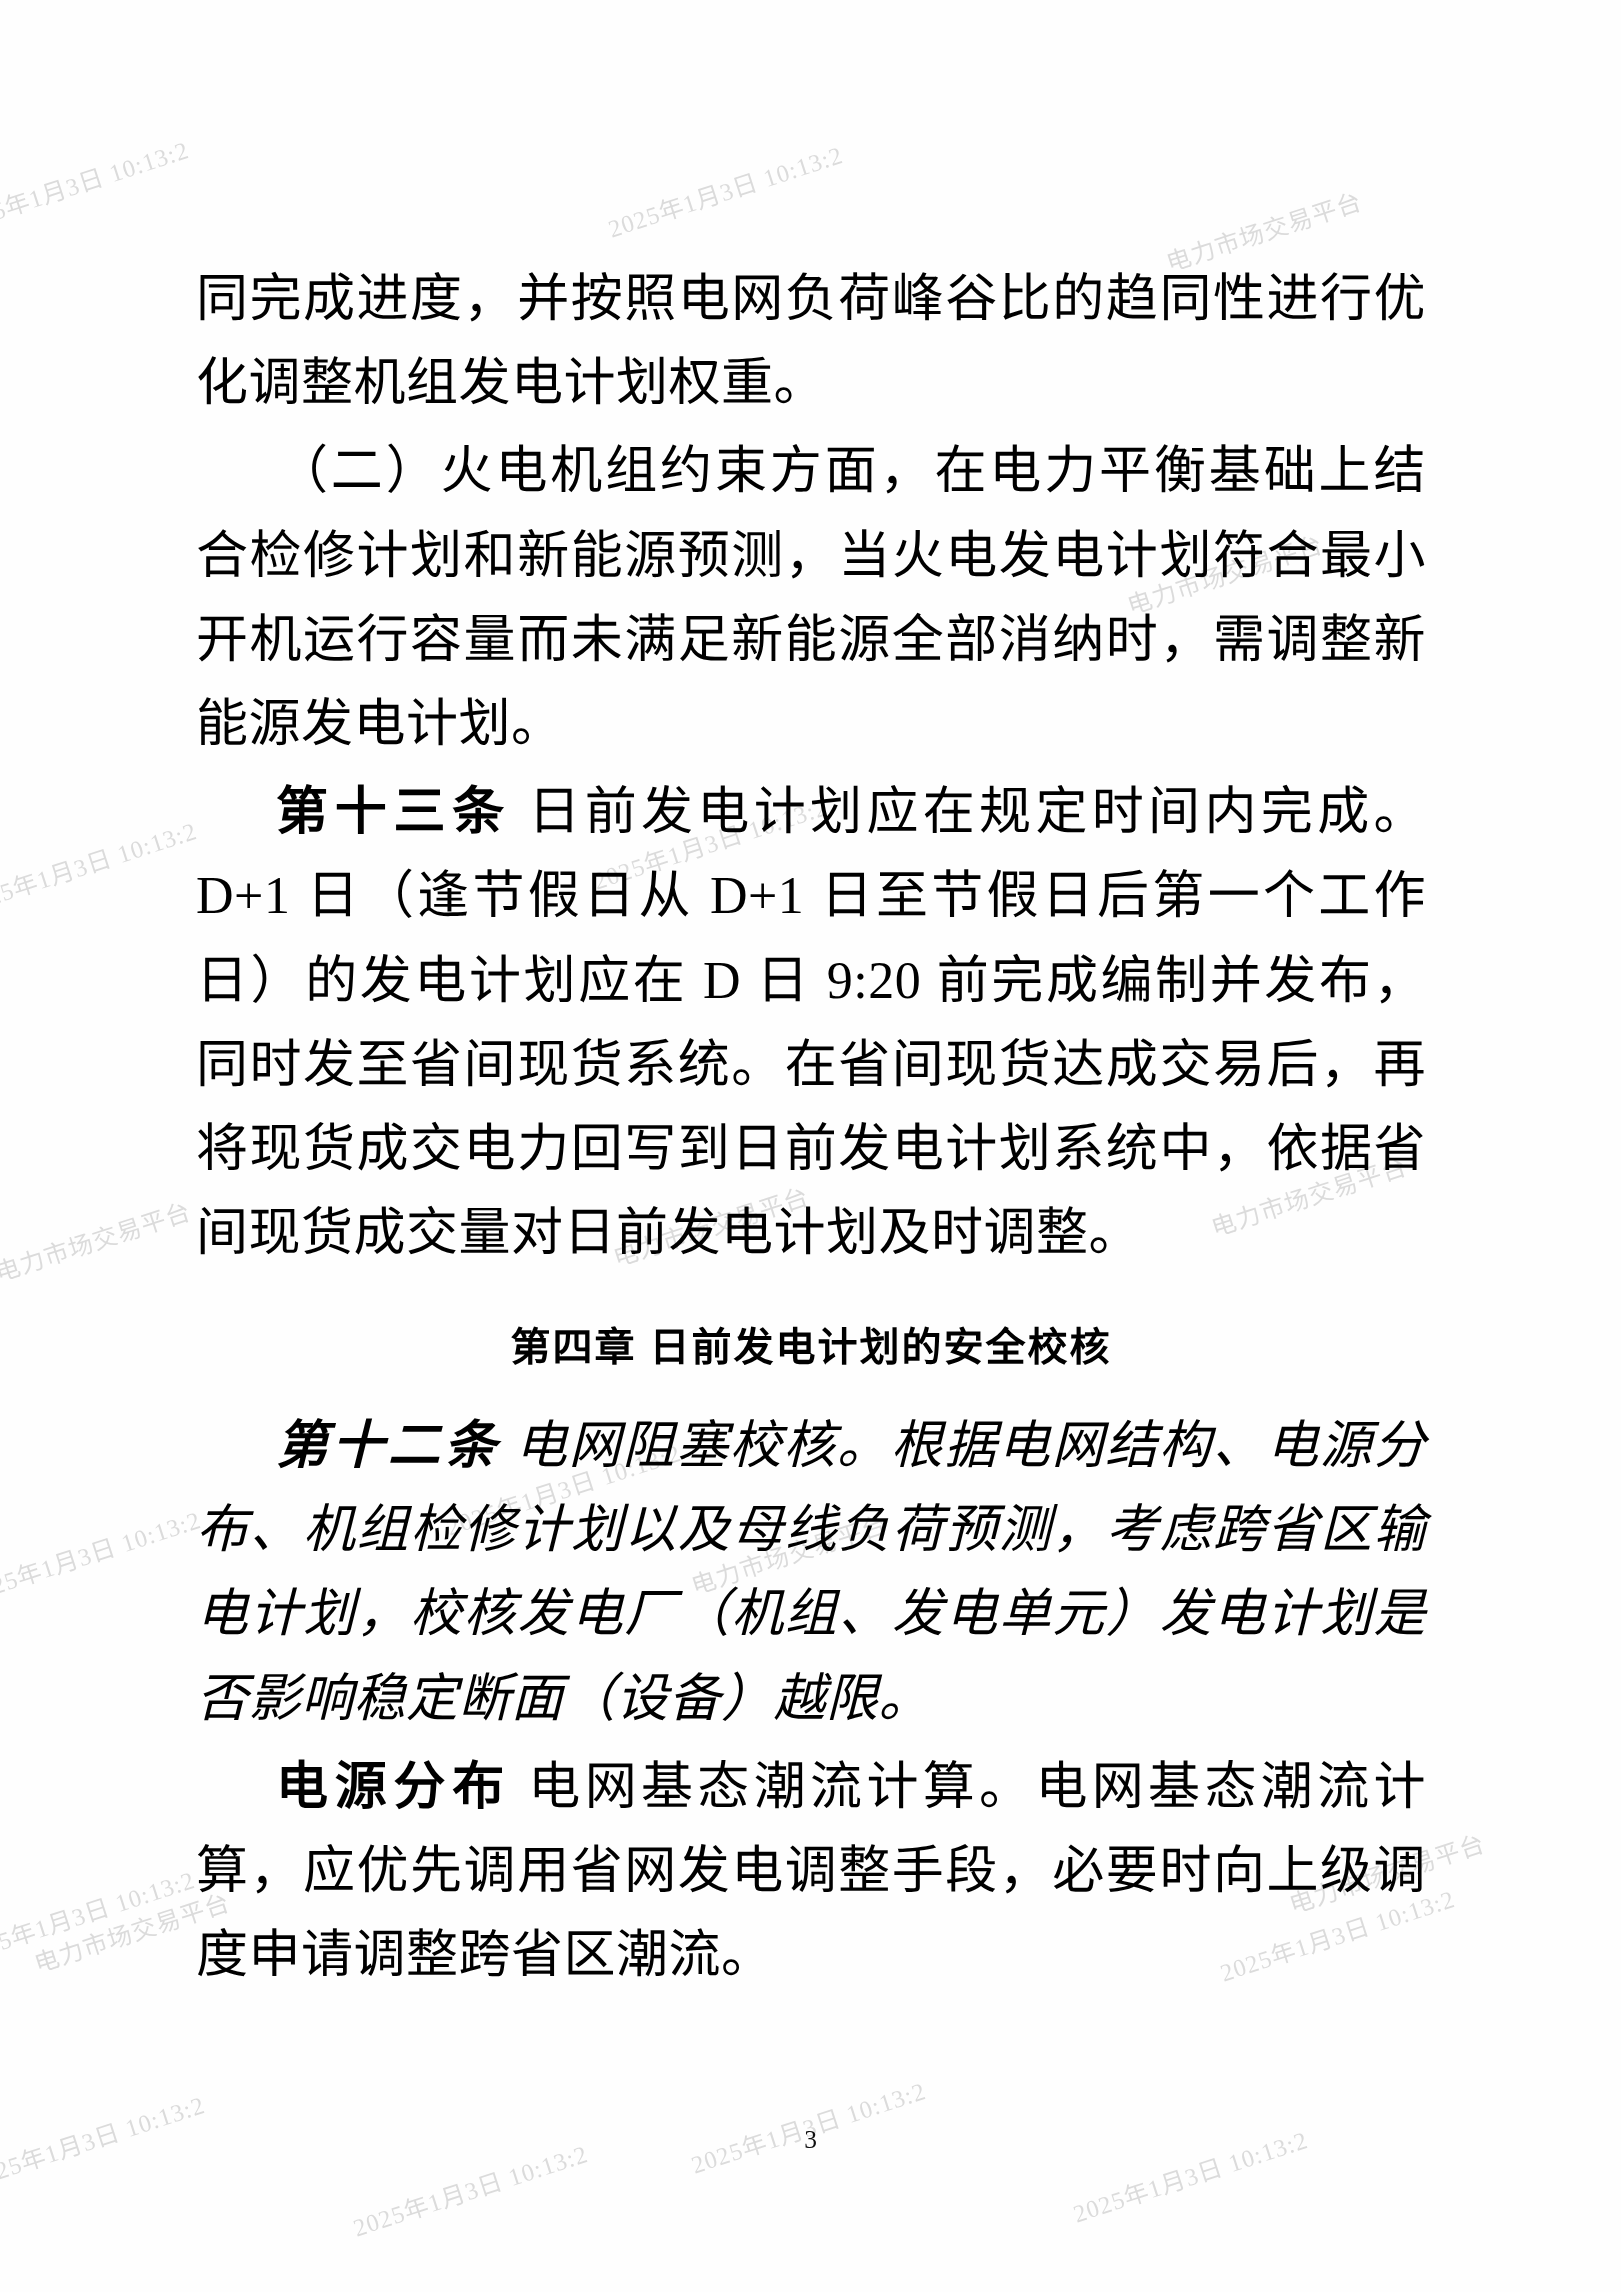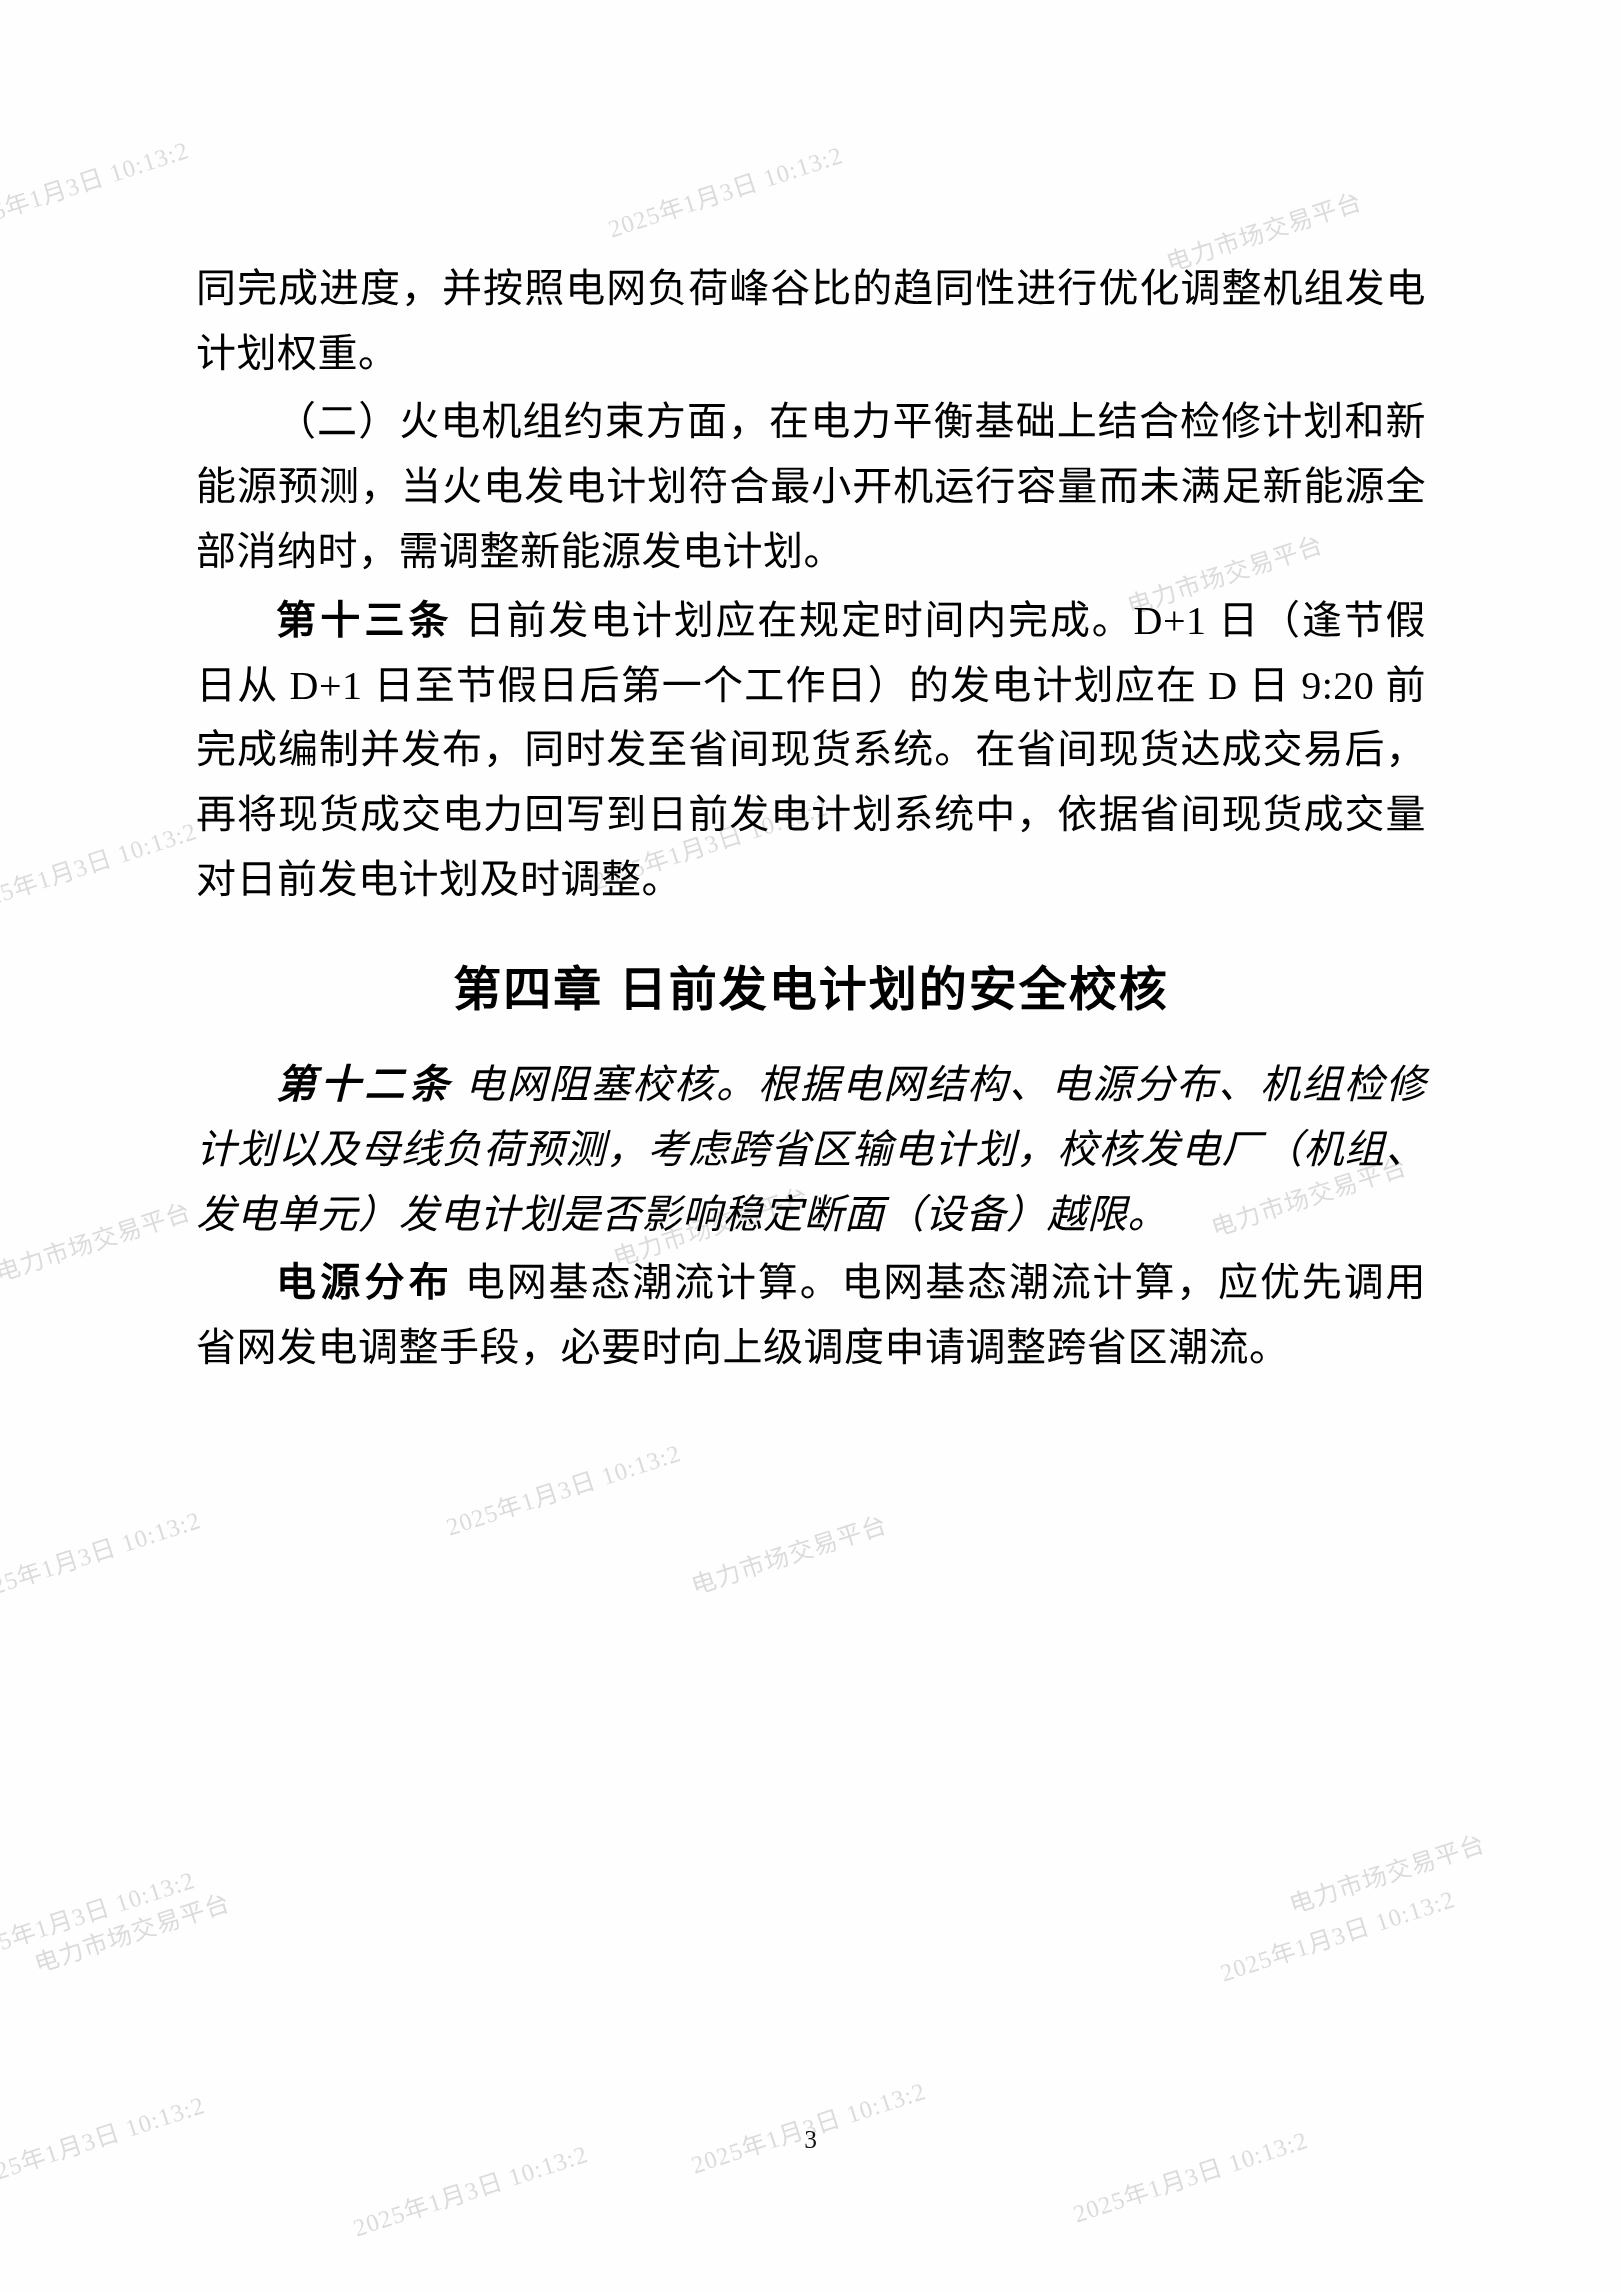--- a/index.html
+++ b/index.html
@@ -48,37 +48,37 @@
   
   #content {
     position: absolute;
     left: 196px;
     top: 257px;
     width: 1230px;
     z-index: 10;
   }
   p.para {
     margin: 0 0 3.9px 0;
-    font-size: 40px;
+    font-size: 52px;
     line-height: 1.62;
     text-align: justify;
     text-justify: inter-ideograph;
     letter-spacing: 0.5px;
     font-family: "Liberation Serif", "DejaVu Serif", serif;
   }
   p.indent {
     text-indent: 80px;
   }
   .artno {
     font-weight: bold;
     letter-spacing: 2.9px;
   }
   h2.chapter {
     margin: 41px 0 27.4px 0;
-    font-size: 48px;
+    font-size: 40px;
     font-weight: bold;
     text-align: center;
     letter-spacing: 2px;
     line-height: 1.5;
     font-family: "Liberation Sans", "DejaVu Sans", sans-serif;
   }
 
   
   .blk-1 { margin-bottom: 5.9px; }
   .blk-2 { margin-bottom: 5.9px; }

